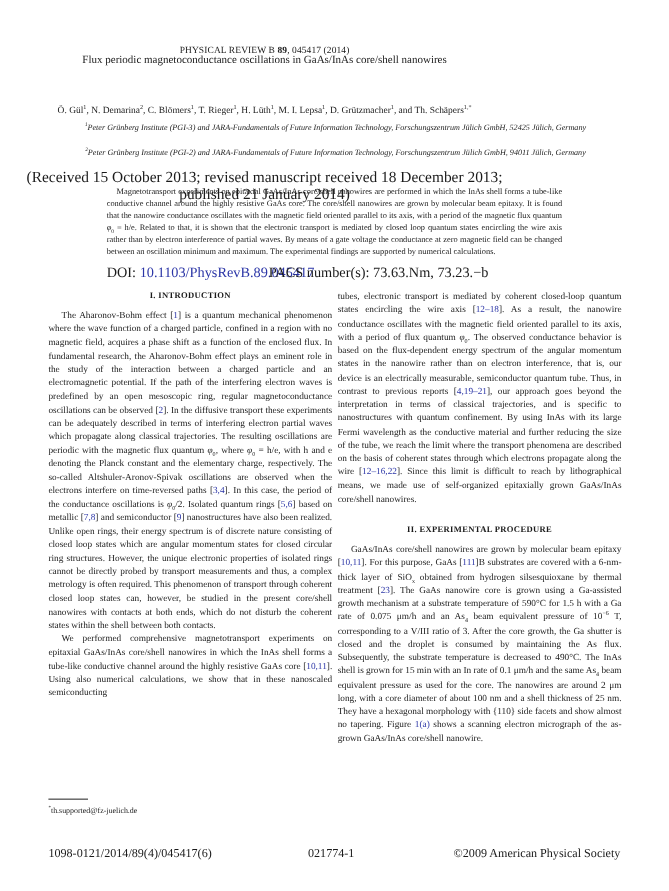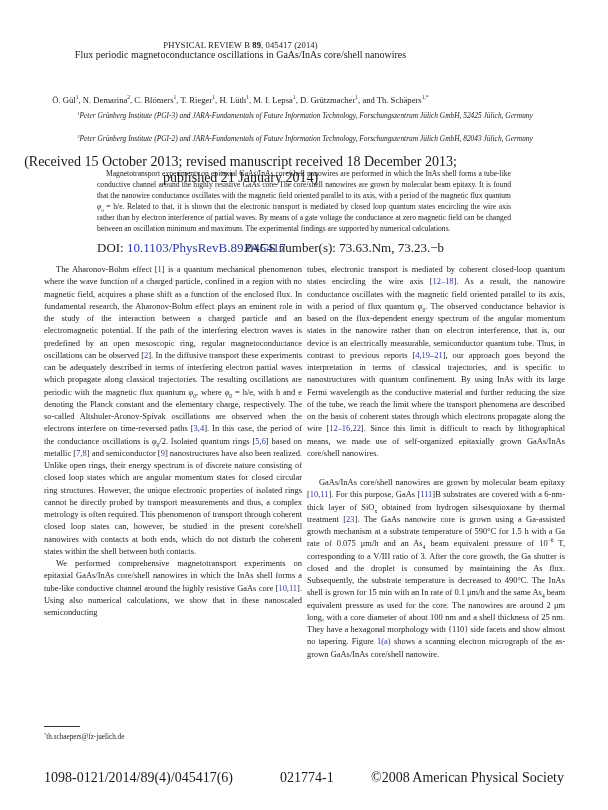--- a/index.html
+++ b/index.html
@@ -20,21 +20,21 @@
   #doi-line .pacs { position:absolute; right:0; top:0; }
   a, .link { color:#2b35a6; text-decoration:none; }
   .col { position:absolute; top:263px; width:258px; font-size:8.45px; line-height:12.25px; text-align:justify; }
   #col-left { left:44px; }
   #col-right { left:307px; }
   .sec-head { text-align:center; font-weight:bold; font-size:7.8px; letter-spacing:0.3px; margin:0 0 5px 0; height:12px; }
   p { margin:0; text-indent:12px; }
   .space-sec { height:17px; }
   #footnote-rule { top:726px; left:44px; width:36px; border-top:0.8px solid #333; }
   #footnote { top:733px; left:44px; font-size:7.2px; }
-  #footer { top:770px; left:44px; width:520px; font-size:14px; }
+  #footer { top:770px; left:44px; width:520px; font-size:11px; }
   #footer .mid { position:absolute; left:236px; top:0; }
   #footer .right { position:absolute; right:0; top:0; }
   sup { font-size:65%; line-height:0; }
   sub { font-size:65%; line-height:0; }
   i { font-style:italic; }
 </style>
 </head>
 <body>
 
 <div id="journal-header" class="abs center">
@@ -44,49 +44,51 @@
 </div>
 
 <div id="title" class="abs center">Flux periodic magnetoconductance oscillations in GaAs/InAs core/shell nanowires</div>
 
 <div id="authors" class="abs center"><span>Ö. Gül<sup>1</sup></span>, <span>N. Demarina<sup>2</sup></span>, <span>C. Blömers<sup>1</sup></span>, <span>T. Rieger<sup>1</sup></span>, <span>H. Lüth<sup>1</sup></span>, <span>M. I. Lepsa<sup>1</sup></span>, <span>D. Grützmacher<sup>1</sup></span>, and <span>Th. Schäpers<sup>1,*</sup></span></div>
 
 <div id="aff1" class="abs aff">
   <sup>1</sup><span>Peter Grünberg Institute (PGI-3) and JARA-Fundamentals of Future Information Technology, Forschungszentrum Jülich GmbH, 52425 Jülich, Germany</span>
 </div>
 <div id="aff2" class="abs aff">
-  <sup>2</sup><span>Peter Grünberg Institute (PGI-2) and JARA-Fundamentals of Future Information Technology, Forschungszentrum Jülich GmbH, 82043 Jülich, Germany</span>
+  <sup>2</sup><span>Peter Grünberg Institute (PGI-2) and JARA-Fundamentals of Future Information Technology, Forschungszentrum Jülich GmbH, 94011 Jülich, Germany</span>
 </div>
 
 <div id="received" class="abs center">(Received 15 October 2013; revised manuscript received 18 December 2013; published 21 January 2014)</div>
 
 <div id="abstract" class="abs">Magnetotransport experiments on epitaxial GaAs/InAs core/shell nanowires are performed in which the InAs shell forms a tube-like conductive channel around the highly resistive GaAs core. The core/shell nanowires are grown by molecular beam epitaxy. It is found that the nanowire conductance oscillates with the magnetic field oriented parallel to its axis, with a period of the magnetic flux quantum <i>φ</i><sub>0</sub> = h/e. Related to that, it is shown that the electronic transport is mediated by closed loop quantum states encircling the wire axis rather than by electron interference of partial waves. By means of a gate voltage the conductance at zero magnetic field can be changed between an oscillation minimum and maximum. The experimental findings are supported by numerical calculations.</div>
 
 <div id="doi-line" class="abs">
   <span>DOI:</span>
   <a>10.1103/PhysRevB.89.045417</a>
   <span class="pacs">
     <span>PACS number(s):</span>
     <span>73.63.Nm, 73.23.−b</span>
   </span>
 </div>
 
 <div id="col-left" class="col">
+  <div class="sec-head">I. INTRODUCTION</div>
   <p>The Aharonov-Bohm effect [<span class="link">1</span>] is a quantum mechanical phenomenon where the wave function of a charged particle, confined in a region with no magnetic field, acquires a phase shift as a function of the enclosed flux. In fundamental research, the Aharonov-Bohm effect plays an eminent role in the study of the interaction between a charged particle and an electromagnetic potential. If the path of the interfering electron waves is predefined by an open mesoscopic ring, regular magnetoconductance oscillations can be observed [<span class="link">2</span>]. In the diffusive transport these experiments can be adequately described in terms of interfering electron partial waves which propagate along classical trajectories. The resulting oscillations are periodic with the magnetic flux quantum <i>φ</i><sub>0</sub>, where <i>φ</i><sub>0</sub> = h/e, with h and e denoting the Planck constant and the elementary charge, respectively. The so-called Altshuler-Aronov-Spivak oscillations are observed when the electrons interfere on time-reversed paths [<span class="link">3,4</span>]. In this case, the period of the conductance oscillations is <i>φ</i><sub>0</sub>/2. Isolated quantum rings [<span class="link">5,6</span>] based on metallic [<span class="link">7,8</span>] and semiconductor [<span class="link">9</span>] nanostructures have also been realized. Unlike open rings, their energy spectrum is of discrete nature consisting of closed loop states which are angular momentum states for closed circular ring structures. However, the unique electronic properties of isolated rings cannot be directly probed by transport measurements and thus, a complex metrology is often required. This phenomenon of transport through coherent closed loop states can, however, be studied in the present core/shell nanowires with contacts at both ends, which do not disturb the coherent states within the shell between both contacts.</p>
   <p>We performed comprehensive magnetotransport experiments on epitaxial GaAs/InAs core/shell nanowires in which the InAs shell forms a tube-like conductive channel around the highly resistive GaAs core [<span class="link">10,11</span>]. Using also numerical calculations, we show that in these nanoscaled semiconducting</p>
 </div>
 
 <div id="col-right" class="col">
   <p style="text-indent:0">tubes, electronic transport is mediated by coherent closed-loop quantum states encircling the wire axis [<span class="link">12–18</span>]. As a result, the nanowire conductance oscillates with the magnetic field oriented parallel to its axis, with a period of flux quantum <i>φ</i><sub>0</sub>. The observed conductance behavior is based on the flux-dependent energy spectrum of the angular momentum states in the nanowire rather than on electron interference, that is, our device is an electrically measurable, semiconductor quantum tube. Thus, in contrast to previous reports [<span class="link">4,19–21</span>], our approach goes beyond the interpretation in terms of classical trajectories, and is specific to nanostructures with quantum confinement. By using InAs with its large Fermi wavelength as the conductive material and further reducing the size of the tube, we reach the limit where the transport phenomena are described on the basis of coherent states through which electrons propagate along the wire [<span class="link">12–16,22</span>]. Since this limit is difficult to reach by lithographical means, we made use of self-organized epitaxially grown GaAs/InAs core/shell nanowires.</p>
   <div class="space-sec"></div>
+  <div class="sec-head">II. EXPERIMENTAL PROCEDURE</div>
   <p>GaAs/InAs core/shell nanowires are grown by molecular beam epitaxy [<span class="link">10,11</span>]. For this purpose, GaAs [<span class="link">111</span>]B substrates are covered with a 6-nm-thick layer of SiO<sub>x</sub> obtained from hydrogen silsesquioxane by thermal treatment [<span class="link">23</span>]. The GaAs nanowire core is grown using a Ga-assisted growth mechanism at a substrate temperature of 590°C for 1.5 h with a Ga rate of 0.075 μm/h and an As<sub>4</sub> beam equivalent pressure of 10<sup>−6</sup> T, corresponding to a V/III ratio of 3. After the core growth, the Ga shutter is closed and the droplet is consumed by maintaining the As flux. Subsequently, the substrate temperature is decreased to 490°C. The InAs shell is grown for 15 min with an In rate of 0.1 μm/h and the same As<sub>4</sub> beam equivalent pressure as used for the core. The nanowires are around 2 μm long, with a core diameter of about 100 nm and a shell thickness of 25 nm. They have a hexagonal morphology with {110} side facets and show almost no tapering. Figure <span class="link">1(a)</span> shows a scanning electron micrograph of the as-grown GaAs/InAs core/shell nanowire.</p>
 </div>
 
 <div id="footnote-rule" class="abs"></div>
 <div id="footnote" class="abs">
-  <sup>*</sup><a style="color:#1a1a1a">th.schaepers@fz-juelich.de</a>
+  <sup>*</sup><a style="color:#1a1a1a">th.supported@fz-juelich.de</a>
 </div>
 
 <div id="footer" class="abs">
   <span>1098-0121/2014/89(4)/045417(6)</span>
   <span class="mid">021774-1</span>
-  <span class="right">©2008 American Physical Society</span>
+  <span class="right">©2009 American Physical Society</span>
 </div>
 
 </body></html>

